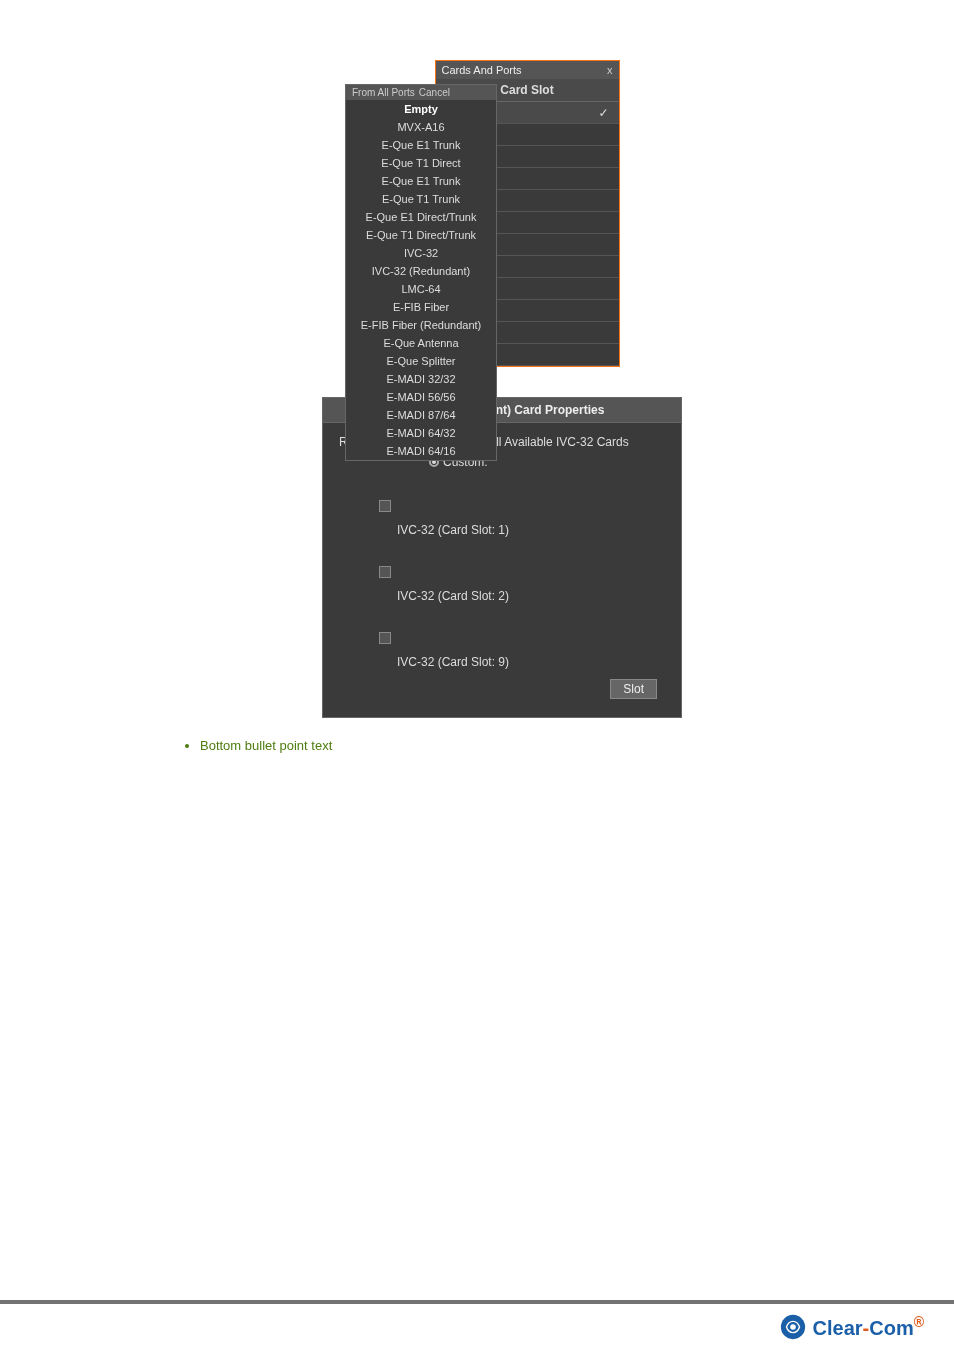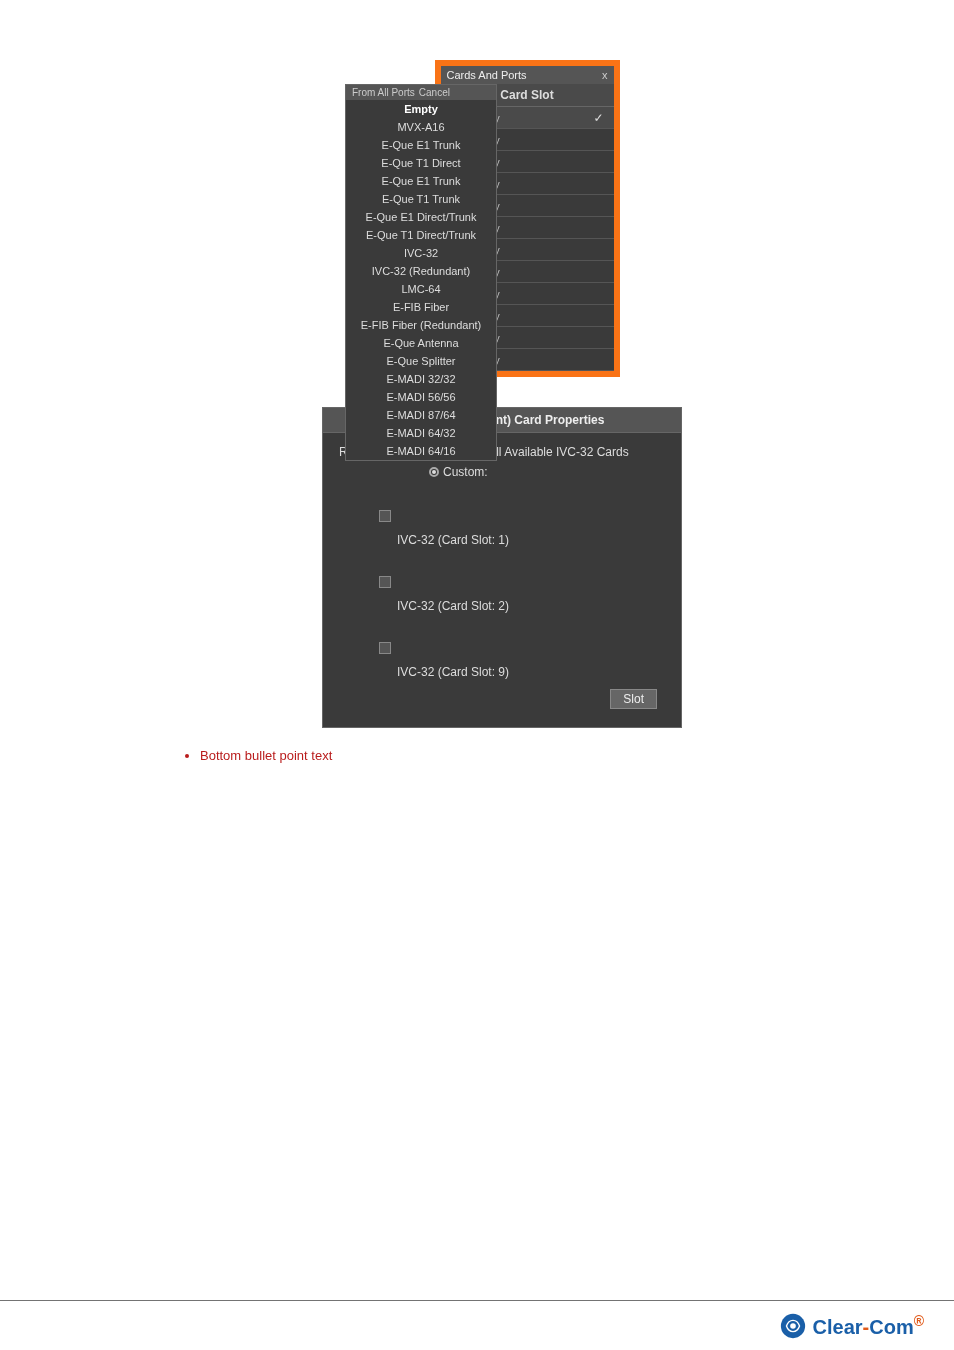--- a/index.html
+++ b/index.html
@@ -32,21 +32,21 @@
     .ui-panel-area {
       display: flex;
       justify-content: center;
       margin: 20px 0 30px 100px;
       position: relative;
     }
 
     
     .cards-window {
       background: #3a3a3a;
-      border: 6px solid #f97316;
+      border: 1px solid #f97316;
       width: 185px;
       font-size: 12px;
       color: #ddd;
       position: relative;
       z-index: 2;
     }
 
     .cards-window-titlebar {
       background: #555;
       padding: 3px 6px;
@@ -259,32 +259,32 @@
       margin: 20px 0 0 120px;
     }
 
     .bottom-bullet-list {
       list-style: disc;
       margin-left: 20px;
     }
 
     .bottom-bullet-list li {
       font-size: 13px;
-      color: #b91c1c;
+      color: #4d7c0f;
       margin-bottom: 20px;
     }
 
     
     .page-footer {
       position: absolute;
       bottom: 0;
       left: 0;
       right: 0;
       height: 50px;
-      border-top: 1px solid #737373;
+      border-top: 4px solid #737373;
       display: flex;
       align-items: center;
       justify-content: flex-end;
       padding: 0 30px;
       background: #fff;
     }
 
     .footer-logo {
       display: flex;
       align-items: center;

